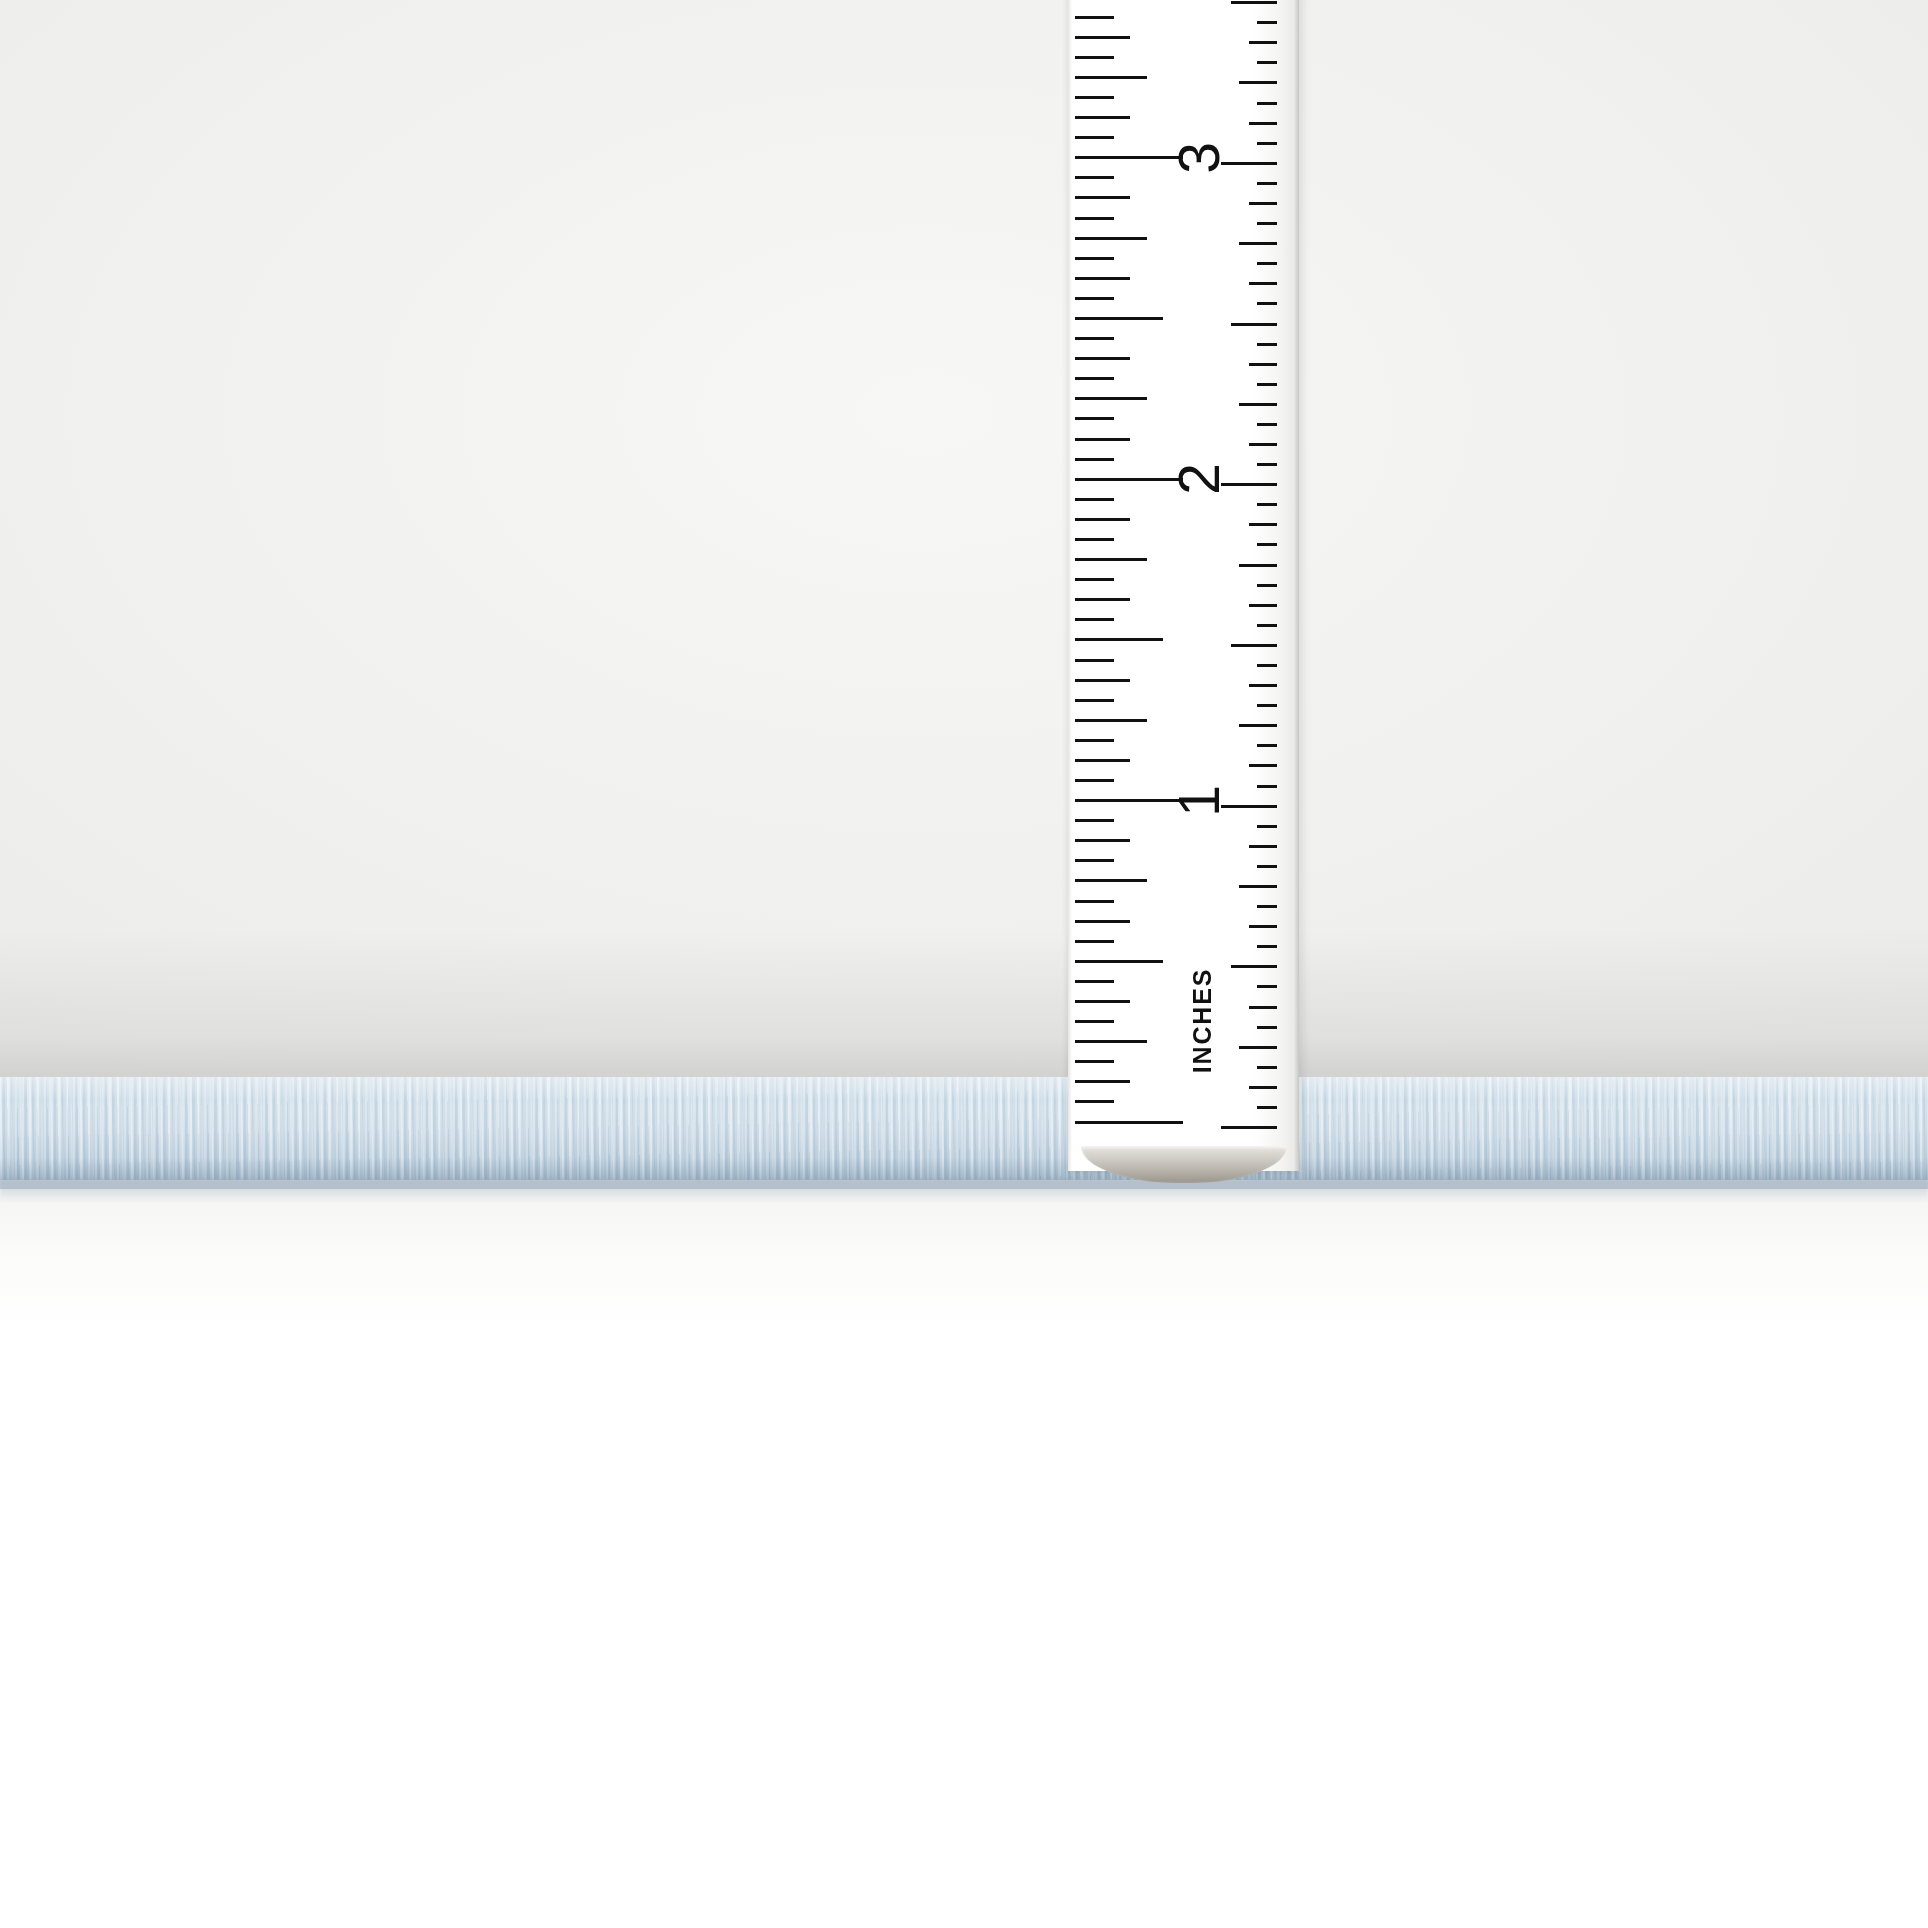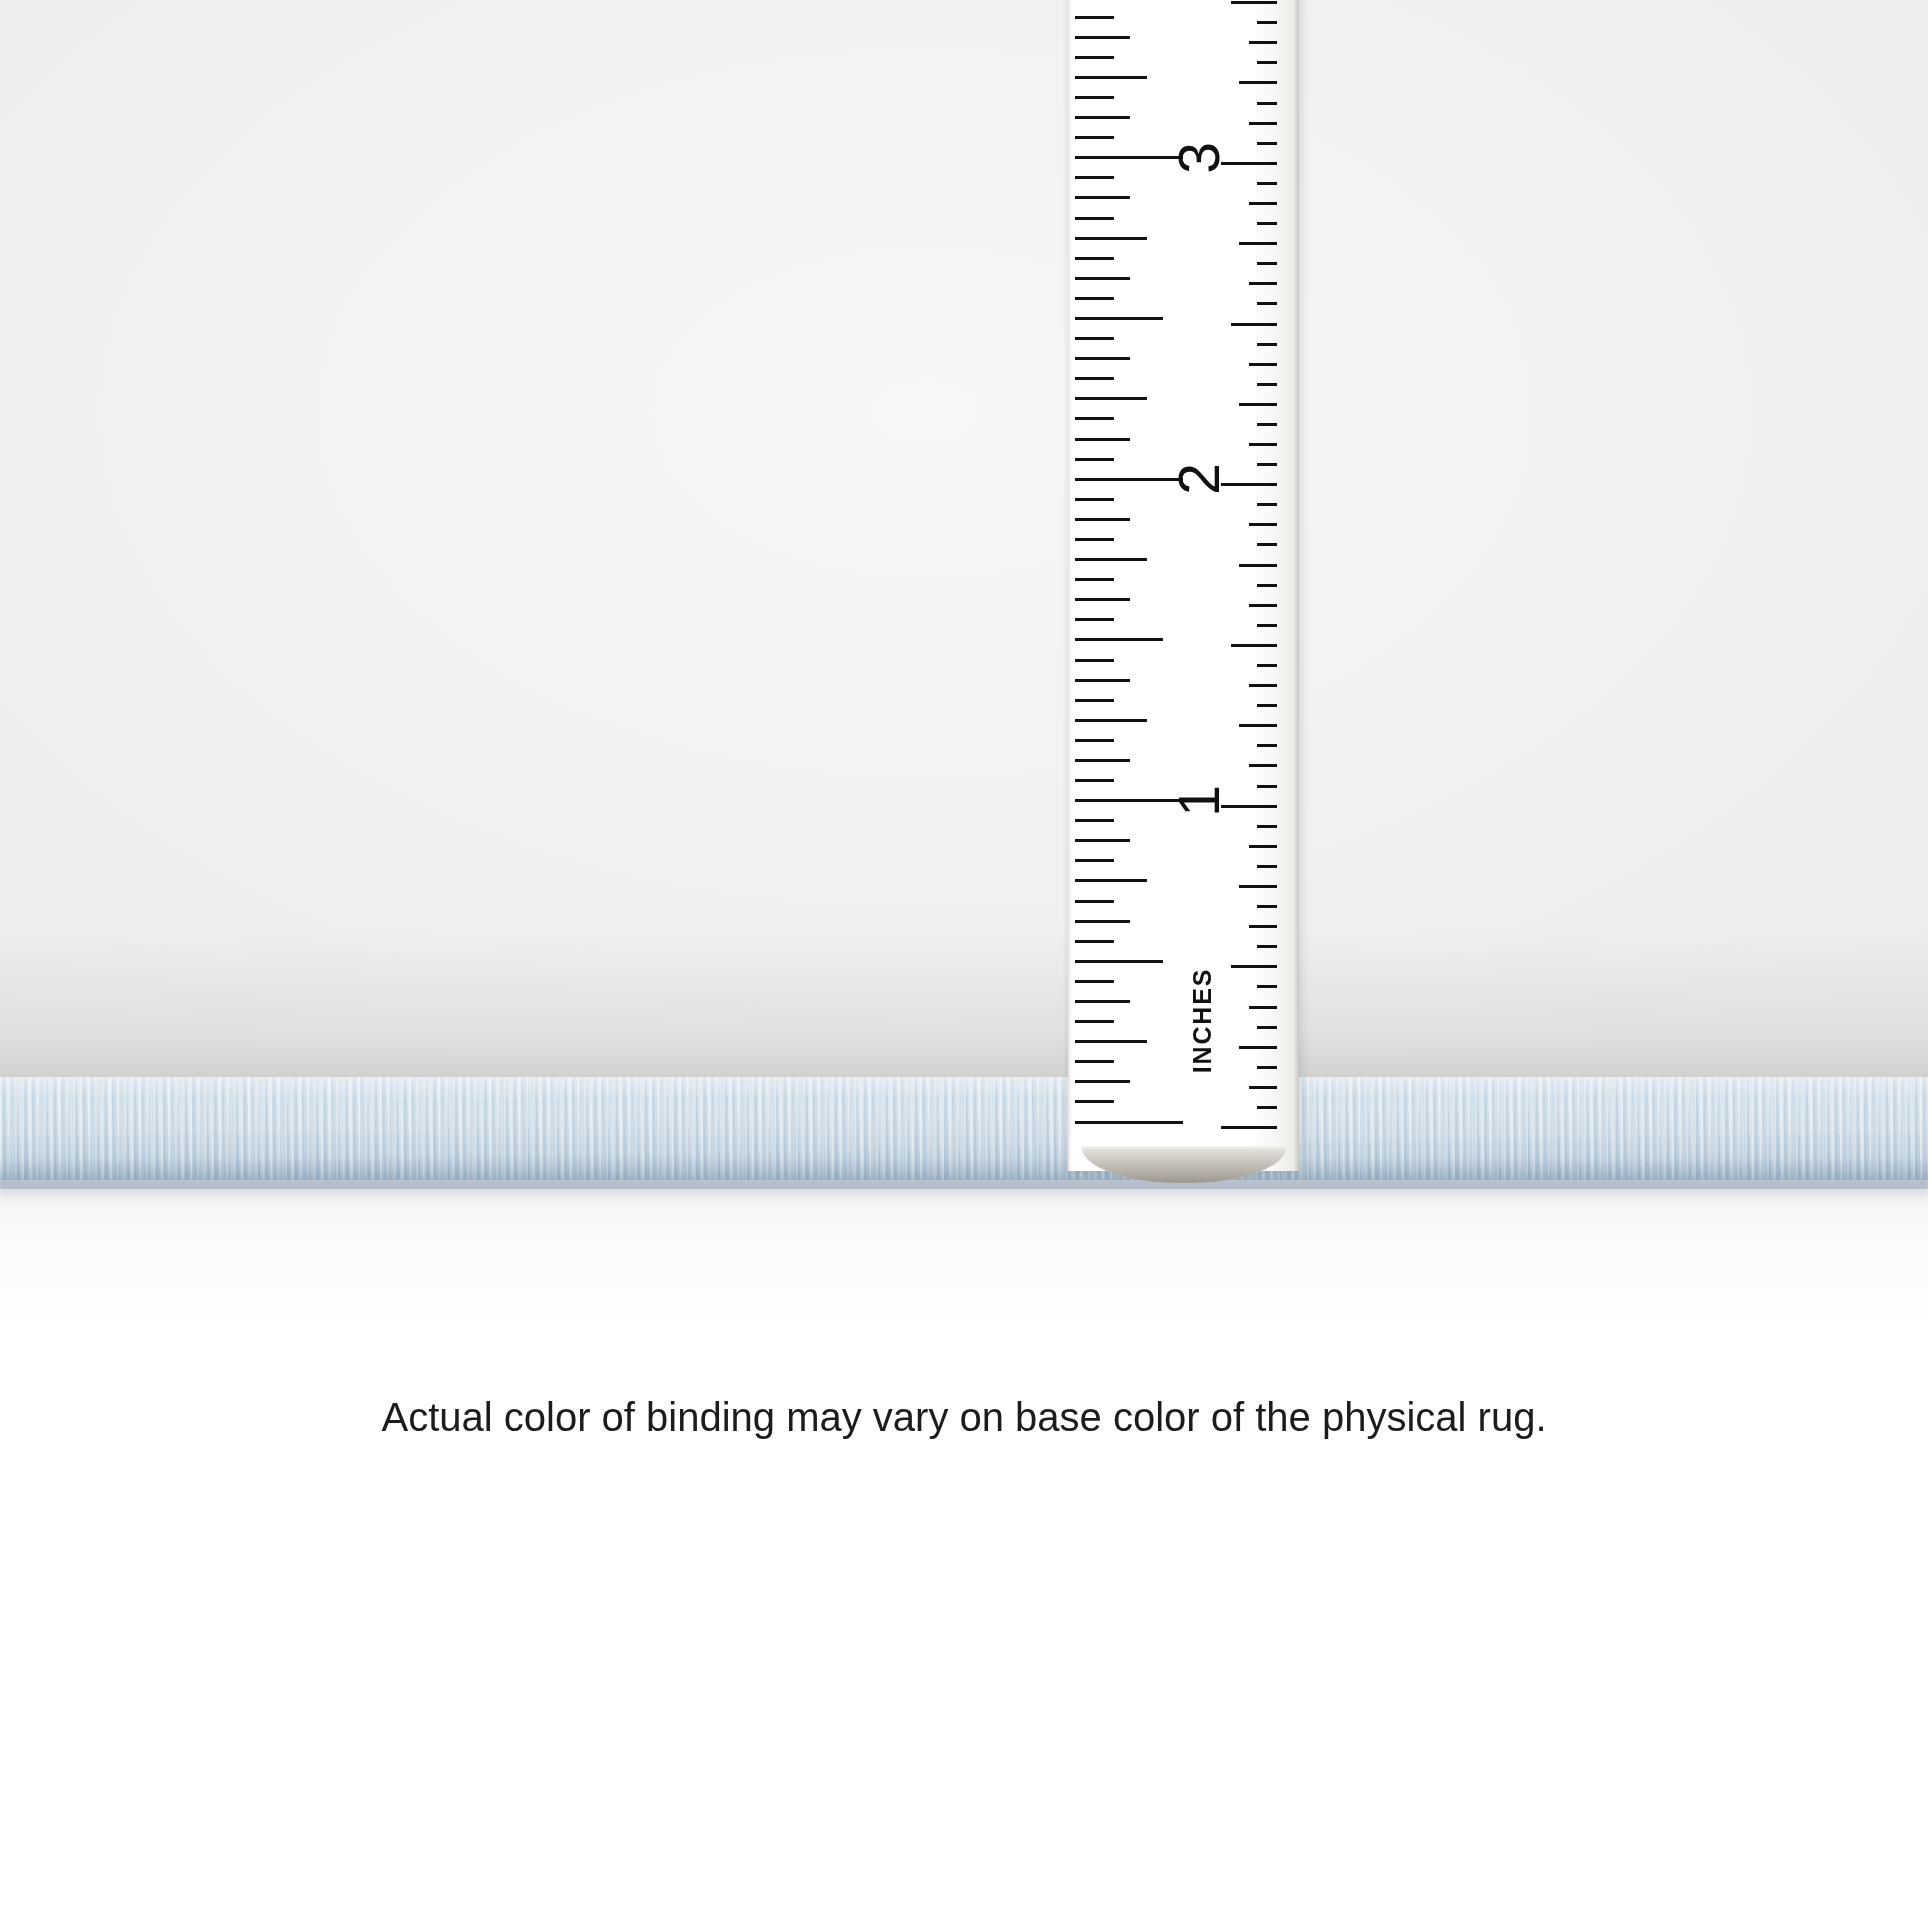--- a/index.html
+++ b/index.html
@@ -386,17 +386,16 @@
         </div>
     </div>
 
     <div class="ruler-tip">
       <div class="ruler-tip-metal"></div>
     </div>
 
   </div>
 
   <div class="caption">
-    <span class="line">Actual color of binding may vary on base color of the physical rug.</span>
   </div>
 
 </div>
 
 
 </body></html>

